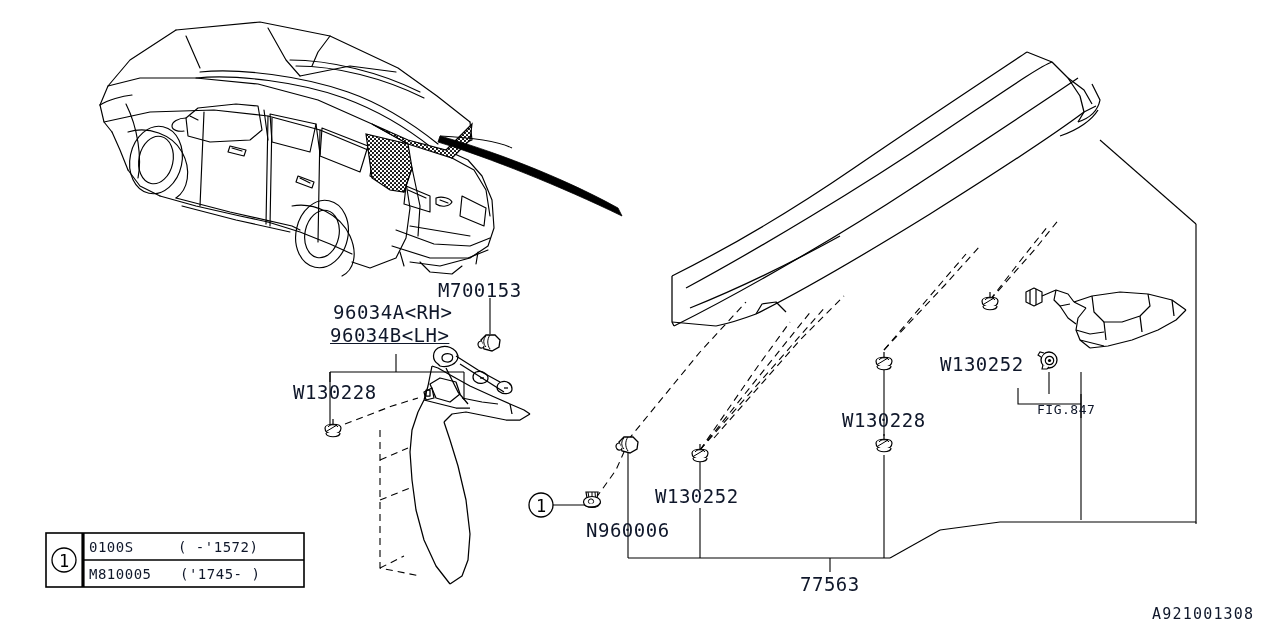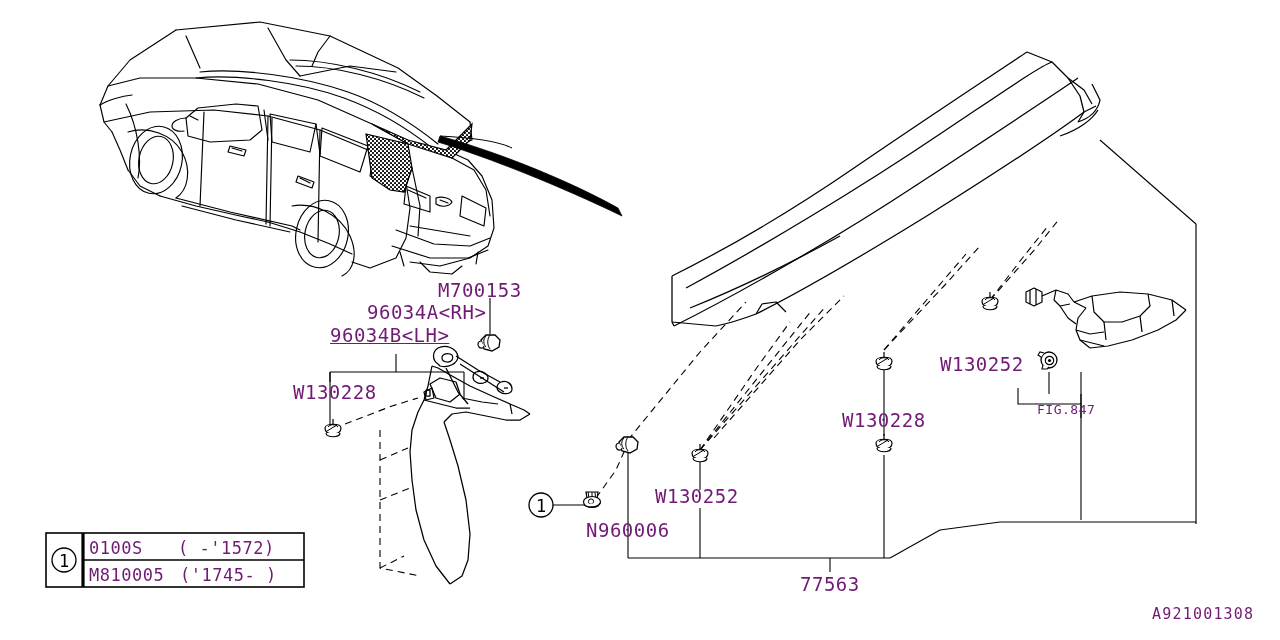--- a/index.html
+++ b/index.html
@@ -1,23 +1,23 @@
 <!DOCTYPE html>
 <html><head>
 <meta charset="utf-8">
 <style>
   html,body{margin:0;padding:0;background:#fff;}
   body{width:1280px;height:640px;position:relative;overflow:hidden;
        font-family:"DejaVu Sans Mono","Liberation Mono",monospace;color:#000;}
   #stage{position:absolute;left:0;top:0;width:1280px;height:640px;}
   svg{position:absolute;left:0;top:0;width:1280px;height:640px;}
   .lbl{position:absolute;white-space:pre;font-family:"DejaVu Sans Mono","Liberation Mono",monospace;
-       font-size:19px;letter-spacing:0.5px;color:#701a75;line-height:1;}
+       font-size:19px;letter-spacing:0.5px;color:#0f172a;line-height:1;}
   .lbl.fig{font-size:15px;letter-spacing:1.2px;}
-  .lbl.legend{font-size:17px;letter-spacing:0.5px;}
+  .lbl.legend{font-size:14px;letter-spacing:0.5px;}
   .cnum{position:absolute;font-size:17px;font-family:"DejaVu Sans Mono","Liberation Mono",monospace;}
 </style>
 </head>
 <body>
 
 <div id="stage">
 
   <svg viewBox="0 0 1280 640">
     <defs>
       <pattern id="hatch" width="4" height="4" patternUnits="userSpaceOnUse">
@@ -298,21 +298,21 @@
     <g fill="none" stroke="#000">
       <rect x="46" y="533" width="258" height="54" stroke-width="1.6" fill="#fff"></rect>
       <line x1="83" y1="533" x2="83" y2="587" stroke-width="3.2"></line>
       <line x1="83" y1="560" x2="304" y2="560" stroke-width="1.6"></line>
       <circle cx="64" cy="560" r="12" stroke-width="1.3" fill="#fff"></circle>
     </g>
   </svg>
 
   <div class="lbl" style="left:438px;top:281px;">M700153</div>
 
-  <div class="lbl" style="left:333px;top:303px;margin-left:34px;">96034A&lt;RH&gt;</div>
+  <div class="lbl" style="left:333px;top:303px;">96034A&lt;RH&gt;</div>
 
   <div class="lbl" style="left:330px;top:326px;text-decoration:underline;">96034B&lt;LH&gt;</div>
 
   <div class="lbl" style="left:293px;top:383px;">W130228</div>
 
   <div class="lbl" style="left:940px;top:355px;">W130252</div>
 
   <div class="lbl" style="left:842px;top:411px;">W130228</div>
 
   <div class="lbl fig" style="left:1037px;top:403px;font-size:13px;letter-spacing:0.5px;">FIG.847</div>

